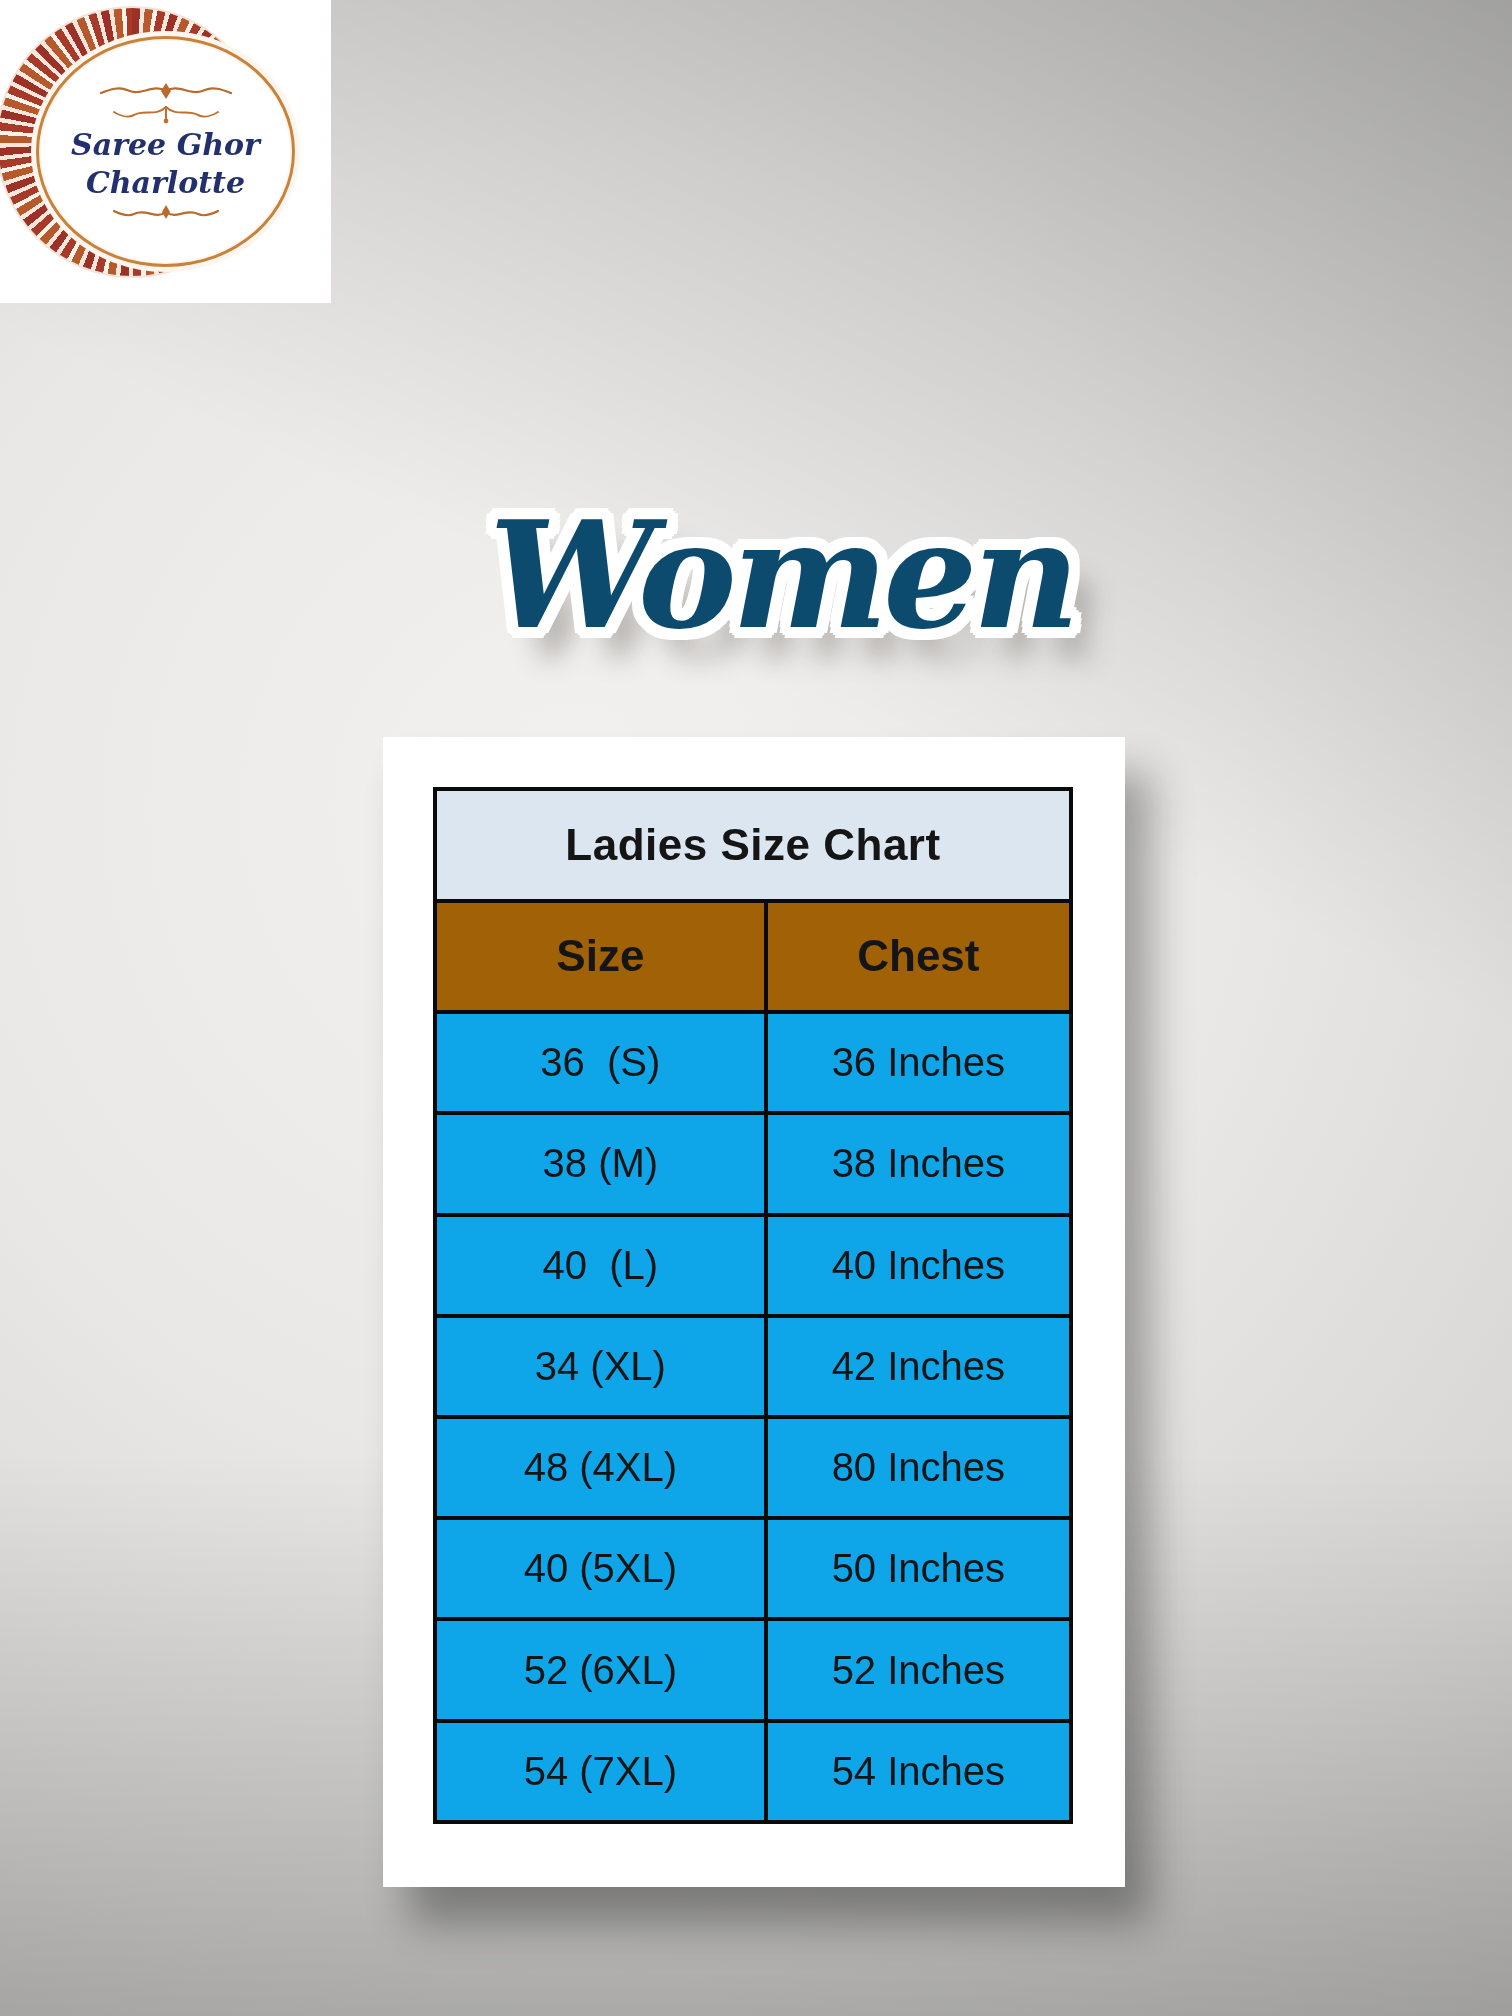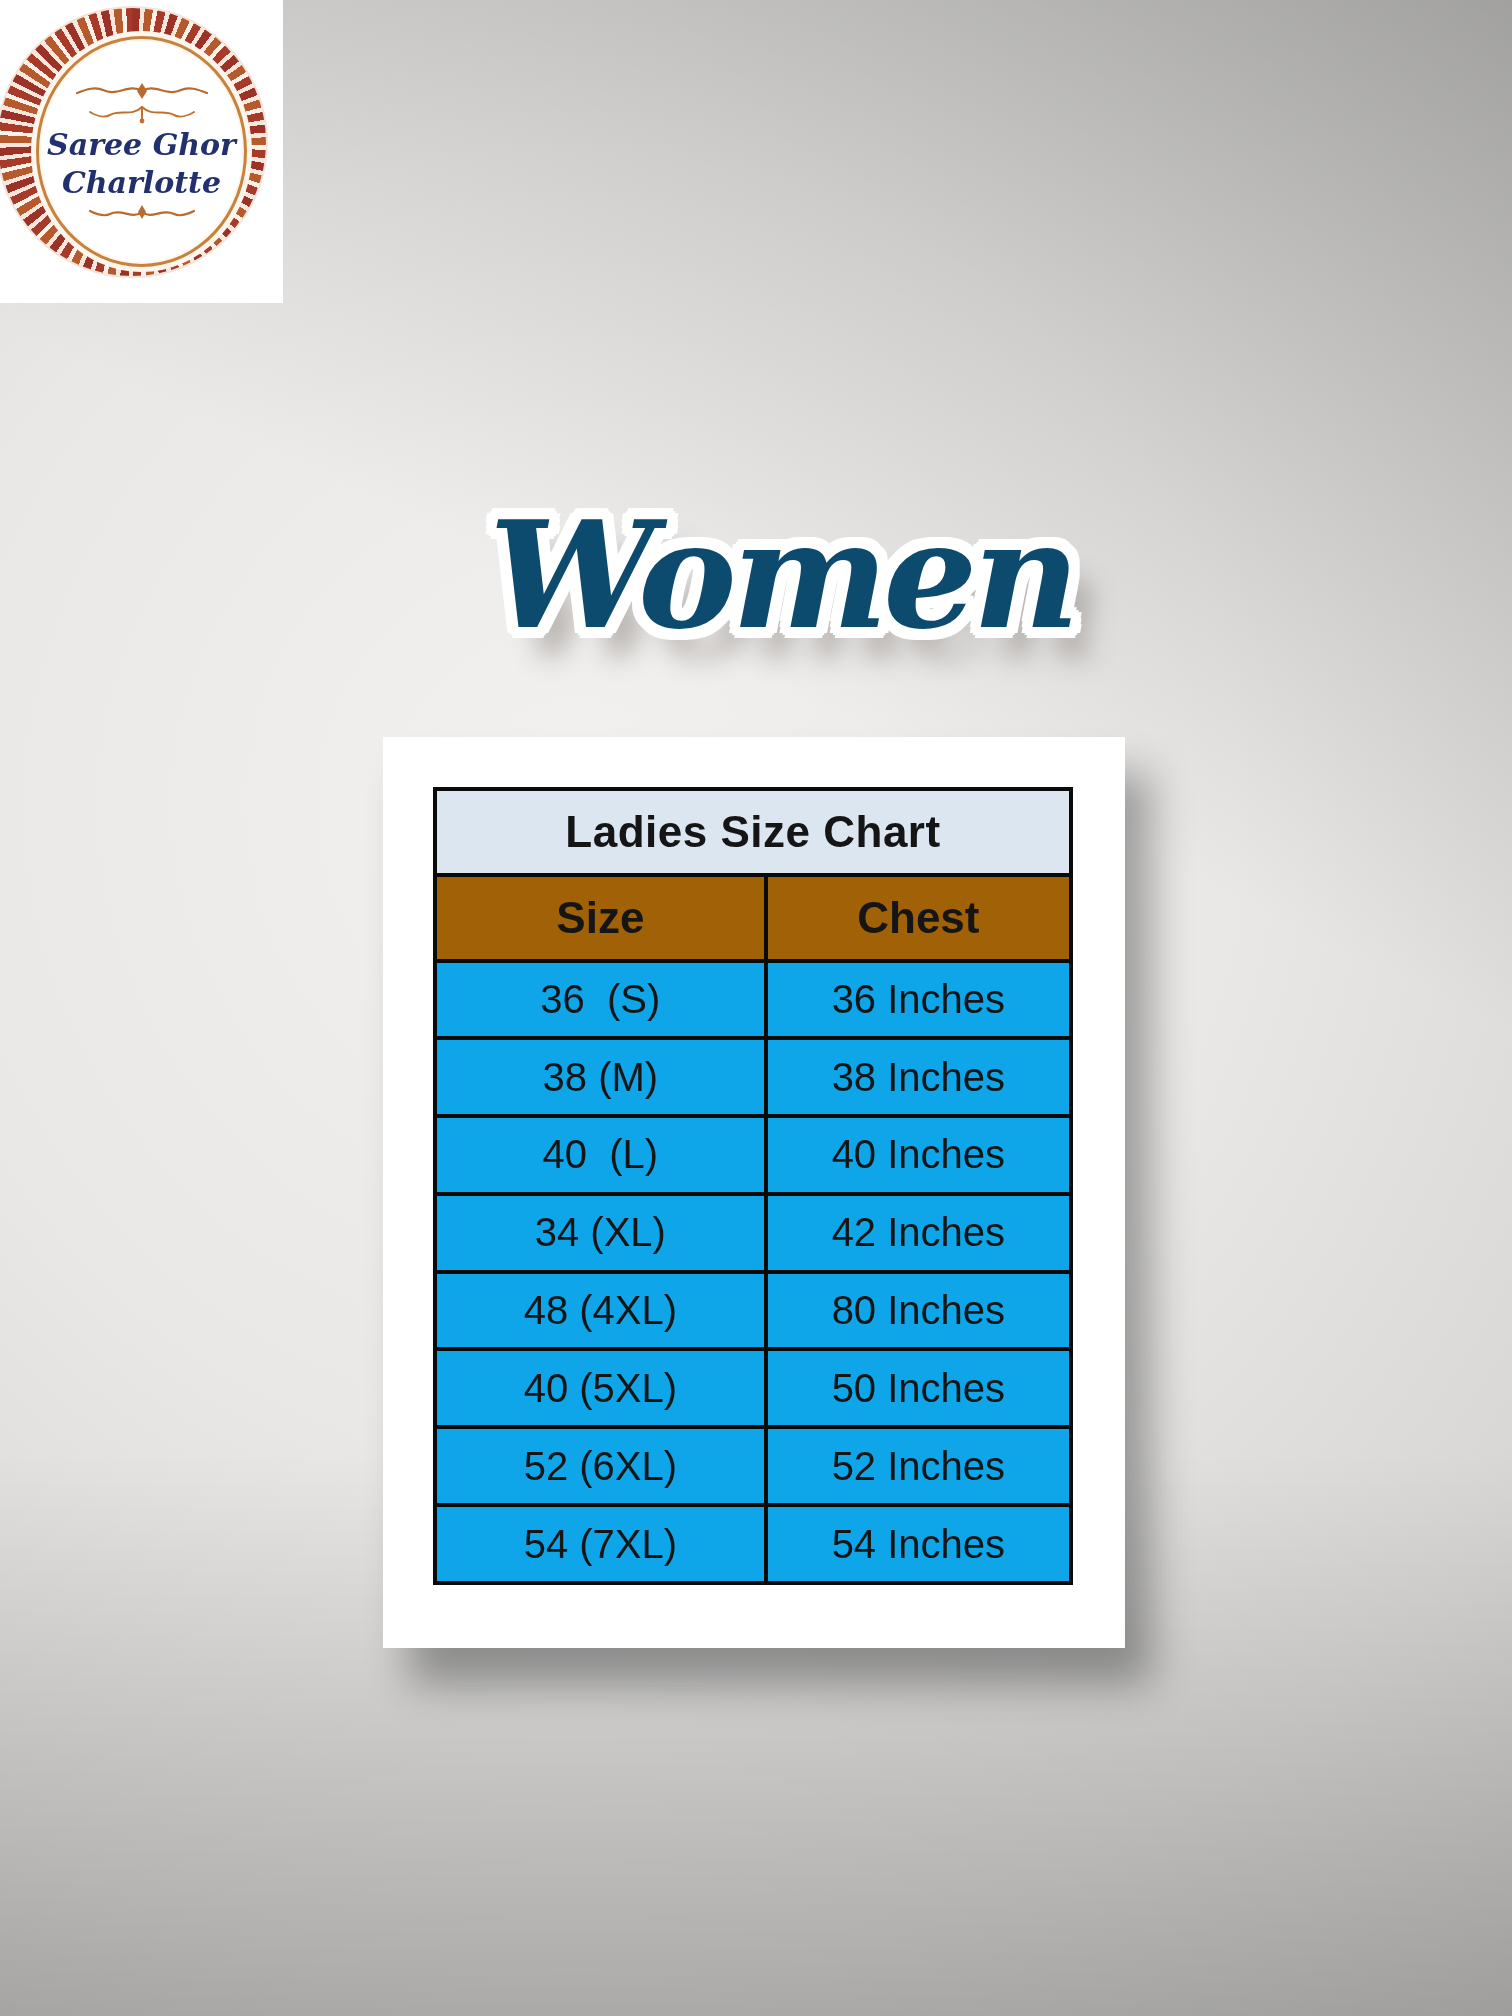--- a/index.html
+++ b/index.html
@@ -10,21 +10,21 @@
     font-family: "Liberation Sans", sans-serif;
     background:
       linear-gradient(205deg, rgba(0,0,0,0.24) 0%, rgba(0,0,0,0.0) 38%),
       linear-gradient(0deg, rgba(0,0,0,0.20) 0%, rgba(0,0,0,0.0) 28%),
       radial-gradient(ellipse 115% 85% at 38% 40%, #f2f1f0 0%, #e9e8e7 38%, #d7d6d5 68%, #bdbcbb 100%);
   }
 
   
   .logo-box {
     position: absolute; left: 0; top: 0;
-    width: 283px; height: 303px;
+    width: 331px; height: 303px;
     background: #ffffff;
   }
   .lace-ring {
     position: absolute; left: -2px; top: 8px;
     width: 268px; height: 268px;
     border-radius: 50%;
     background: repeating-conic-gradient(
       #9c3128 0deg 3.5deg, #f6e7dc 3.5deg 5.5deg,
       #b65a2e 5.5deg 9deg,  #faf1e9 9deg 11deg,
       #a83a2a 11deg 14.5deg, #f6e7dc 14.5deg 16.5deg);
@@ -67,21 +67,21 @@
       -8px -8px 0 #fff, 8px -8px 0 #fff, -8px 8px 0 #fff, 8px 8px 0 #fff,
       -11px -6px 0 #fff, 11px -6px 0 #fff, -11px 6px 0 #fff, 11px 6px 0 #fff,
       -6px -11px 0 #fff, 6px -11px 0 #fff, -6px 11px 0 #fff, 6px 11px 0 #fff,
       22px 30px 26px rgba(110,102,95,0.45);
   }
 
   
   .card {
     position: absolute;
     left: 383px; top: 737px;
-    width: 742px; height: 911px;
+    width: 742px; height: 1150px;
     background: #ffffff;
     box-shadow: 26px 36px 40px rgba(0,0,0,0.33);
   }
   .table-wrap {
     position: absolute;
     left: 50px; top: 50px; right: 52px; bottom: 63px;
   }
   table.size-table {
     width: 100%; height: 100%;
     border-collapse: collapse;

